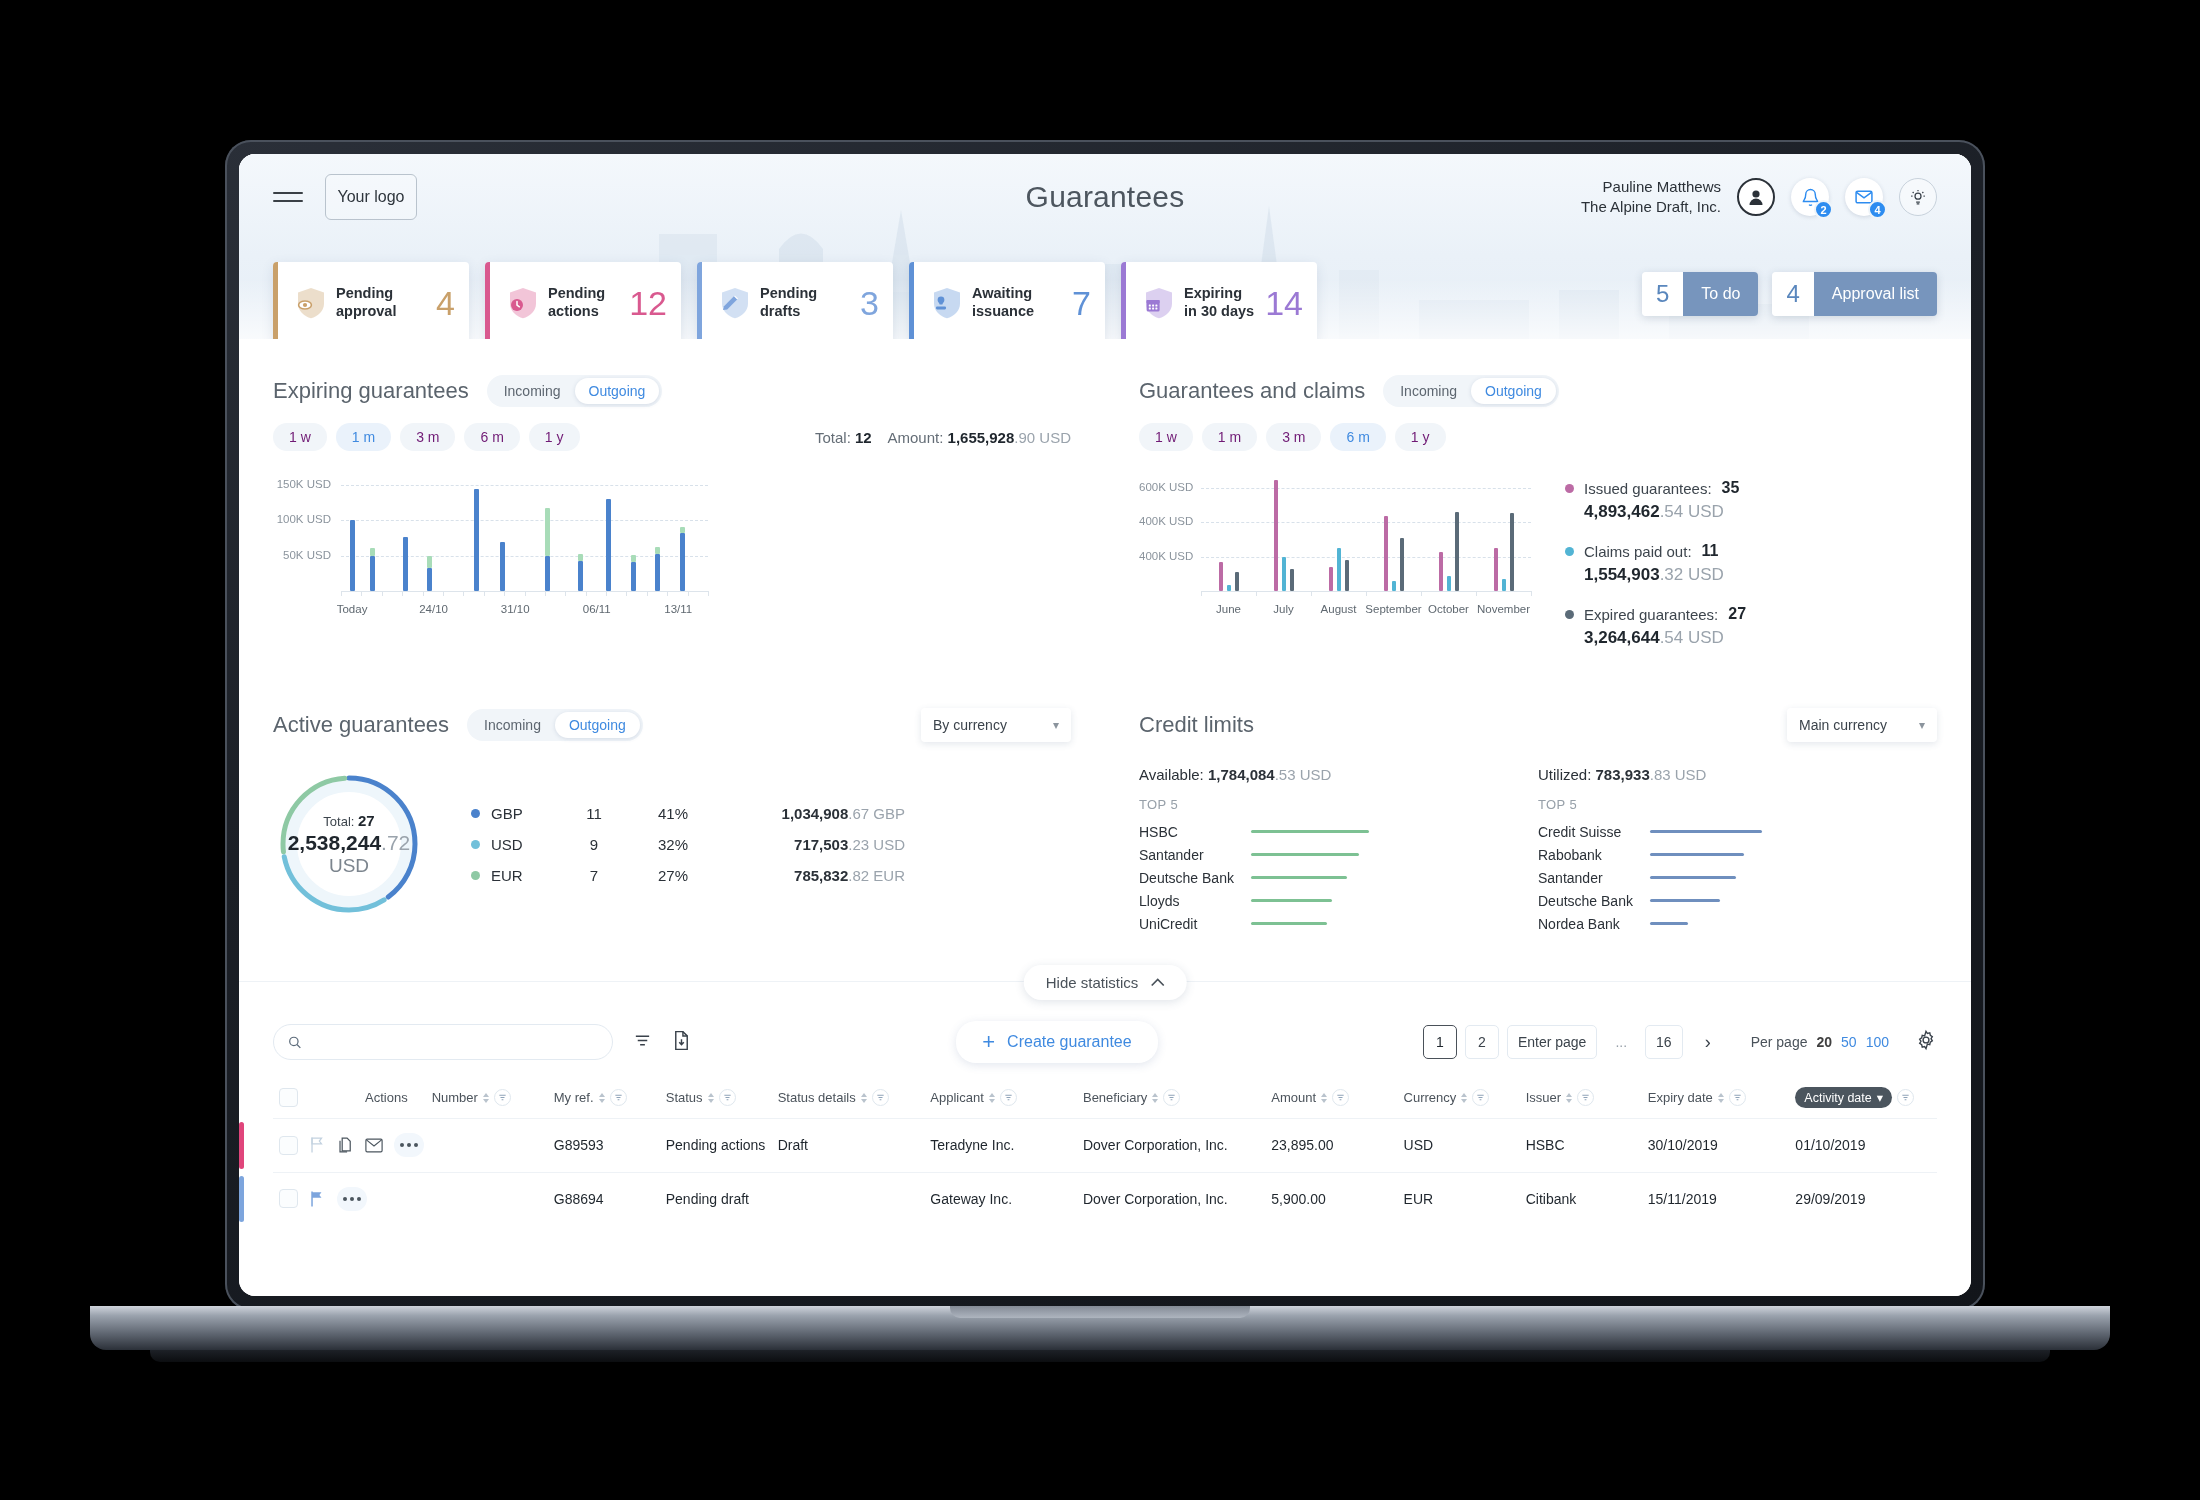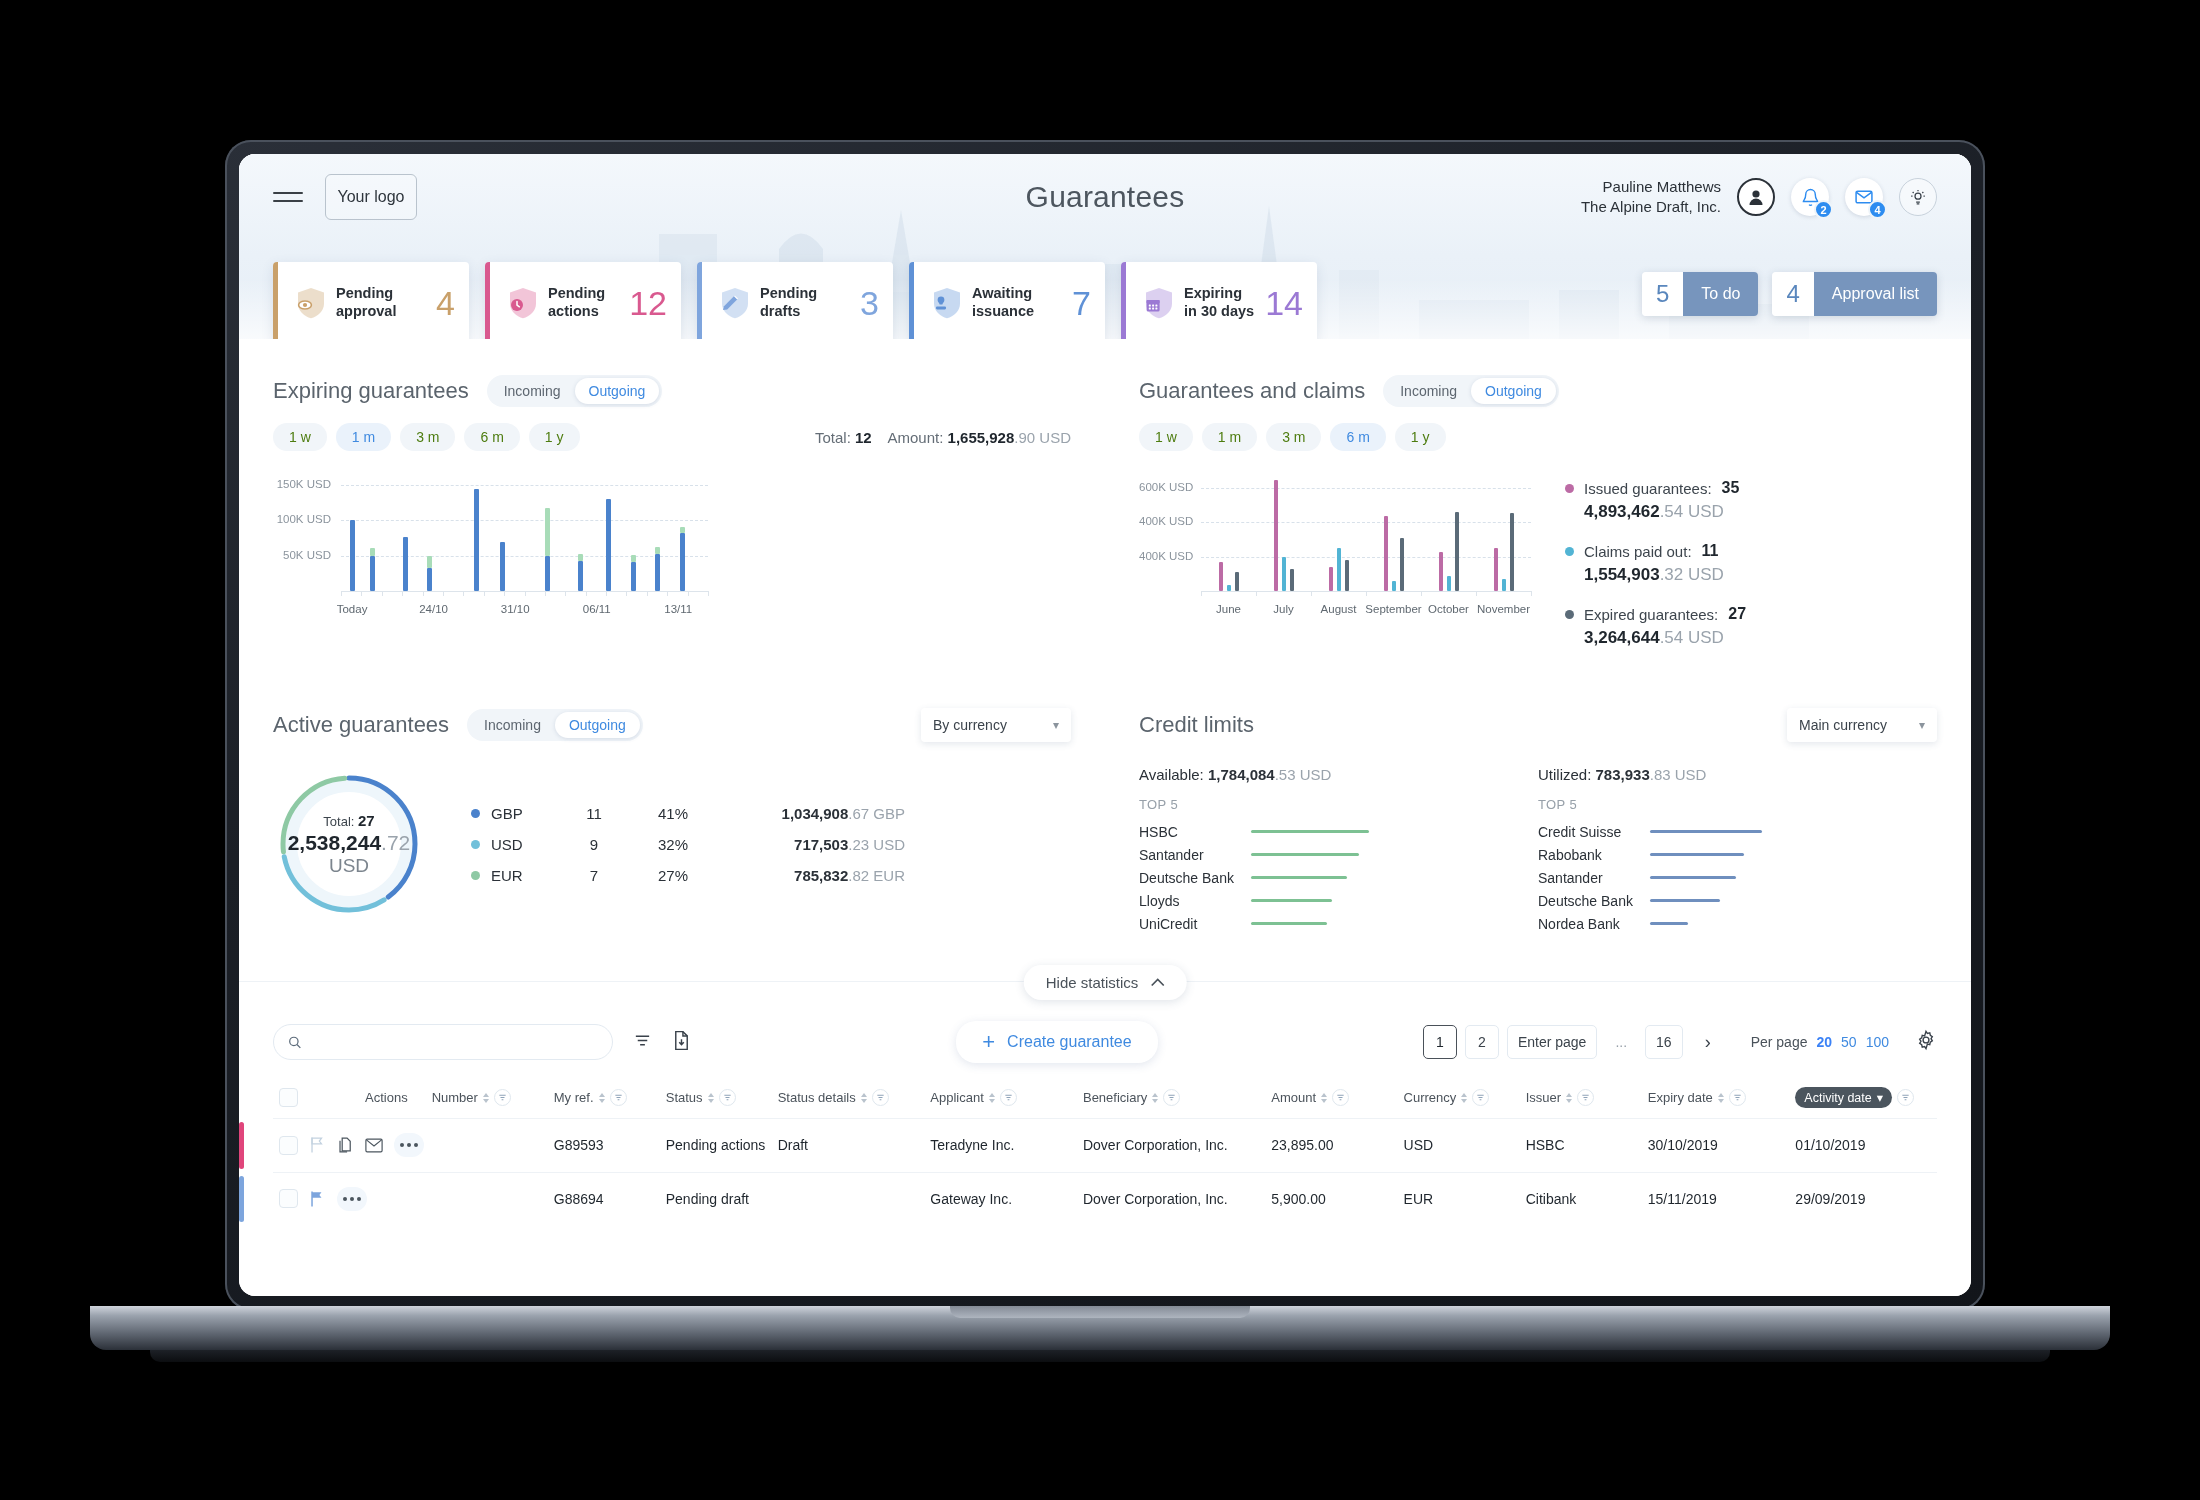--- a/index.html
+++ b/index.html
@@ -134,21 +134,21 @@
   .seg {
     display:flex; background:#f1f5f9; border-radius:18px; padding:3px; height:32px; align-items:center;
   }
   .seg div {
     font-size:14px; padding: 5px 14px; border-radius:16px; color:#5d6670; cursor:pointer; white-space:nowrap;
   }
   .seg div.on { background:#fff; color:#3f8ae0; box-shadow:0 1px 4px rgba(60,90,130,.16); }
 
   .ranges { display:flex; gap:9px; margin-top:16px; align-items:center; }
   .rg {
-    font-size:14px; color:#4d7c0f; background:#f1f5f9; border-radius:16px; padding:6px 16px; cursor:pointer;
+    font-size:14px; color:#701a75; background:#f1f5f9; border-radius:16px; padding:6px 16px; cursor:pointer;
   }
   .rg.on { color:#3f8ae0; background:#eaf2fb; }
   .totals { margin-left:auto; font-size:15px; color:#646d76; white-space:nowrap; }
   .totals b { color:#1f262d; font-weight:700; }
   .totals .dim { color:#9aa3ac; }
 
   .chart-area { display:flex; margin-top:14px; }
   .chart { position:relative; flex:0 0 auto; }
   .ylab { position:absolute; font-size:11.5px; color:#8b949d; white-space:nowrap; text-align:right; }
   .gridline { position:absolute; height:0; border-top:1px dashed #d8e1ea; }
@@ -228,21 +228,21 @@
   }
   .pager { display:flex; align-items:center; gap:8px; }
   .pg {
     min-width:34px; height:34px; border:1px solid #e3eaf1; border-radius:5px; background:#fff;
     display:flex; align-items:center; justify-content:center; font-size:14px; color:#3b434b; padding:0 10px;
   }
   .pg.cur { border-color:#4a5159; color:#1f262d; }
   .pg.dots{ border:0; color:#97a0a9; min-width:22px; }
   .pg.next{ border:0; font-size:18px; color:#39414a; }
   .perpage { margin-left:18px; font-size:14px; color:#4a525a; display:flex; align-items:center; gap:9px;}
-  .perpage b{ color:#3b82f6; }
+  .perpage b{ color:#404040; }
   .perpage .lnk{ color:#3f8ae0; cursor:pointer;}
   .gear { margin-left:18px; }
 
   
   table.grid { width:100%; border-collapse:collapse; margin-top:14px; table-layout:fixed; }
   table.grid th {
     font-size:13px; color:#4b535b; font-weight:400; padding:10px 6px; text-align:left; vertical-align:middle;
     white-space:nowrap;
   }
   .th-in { display:flex; align-items:center; gap:5px; }

